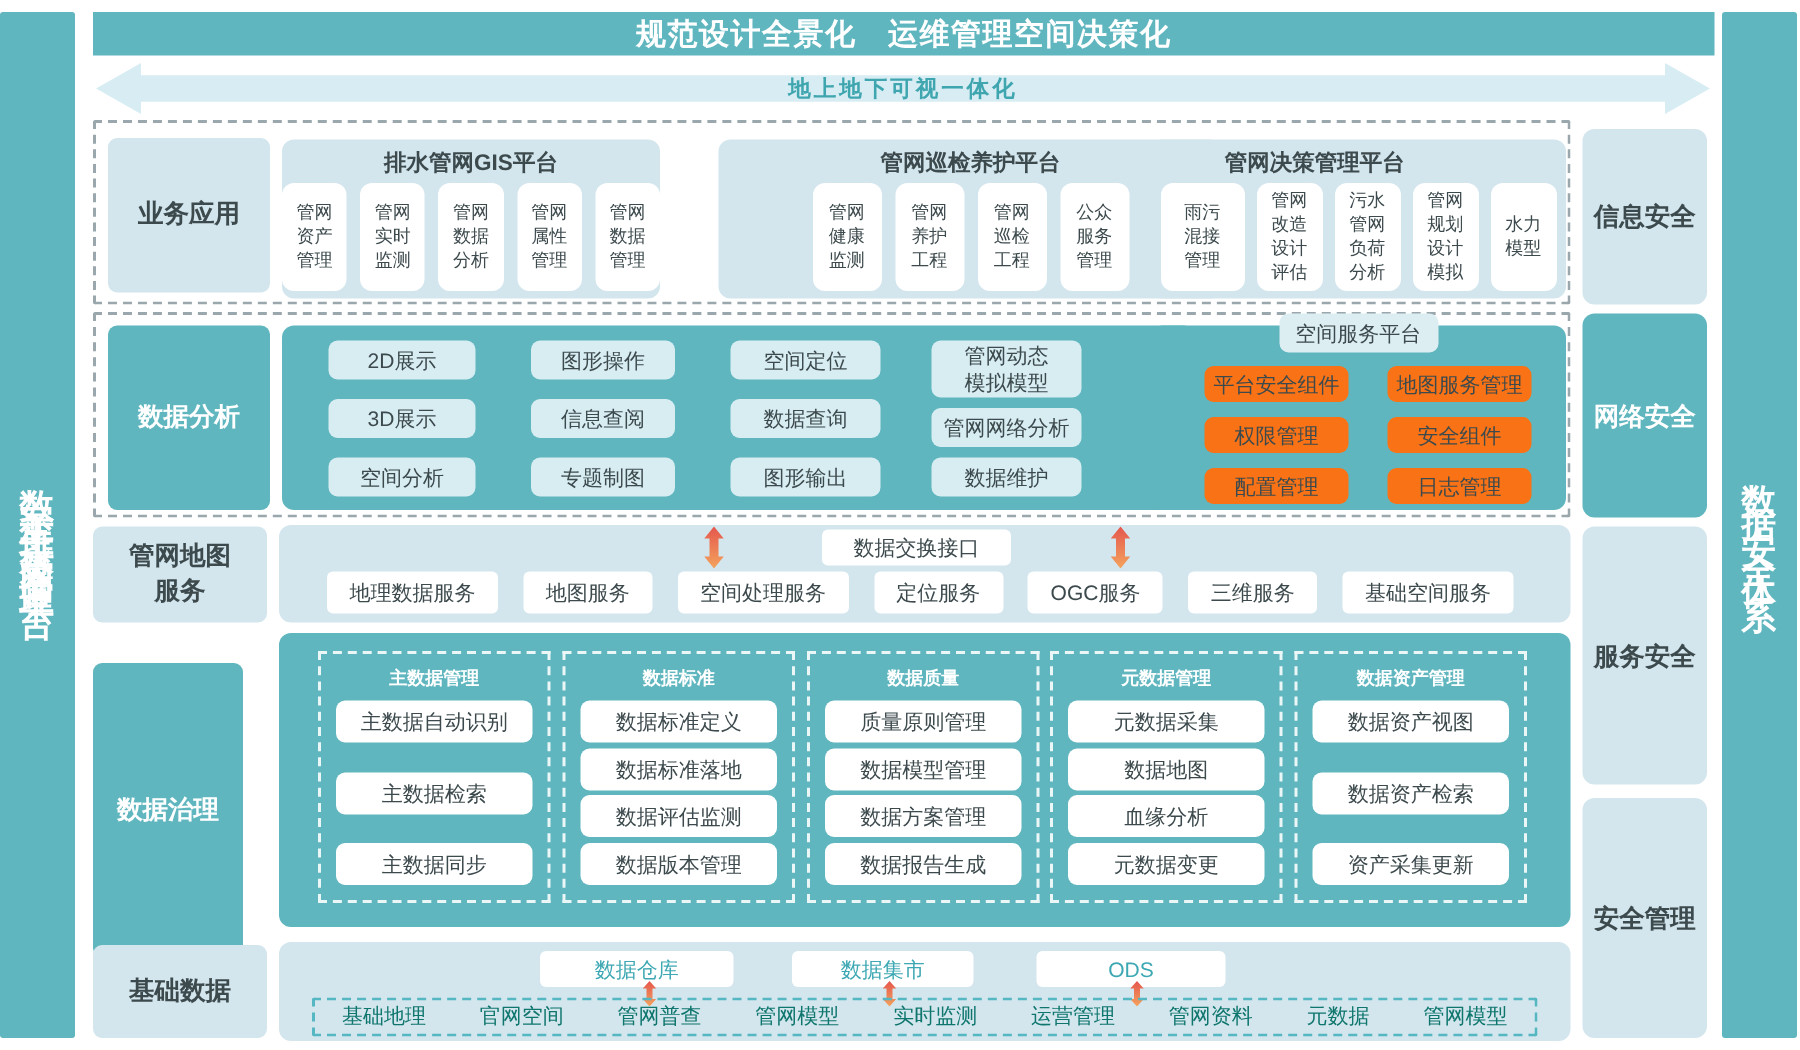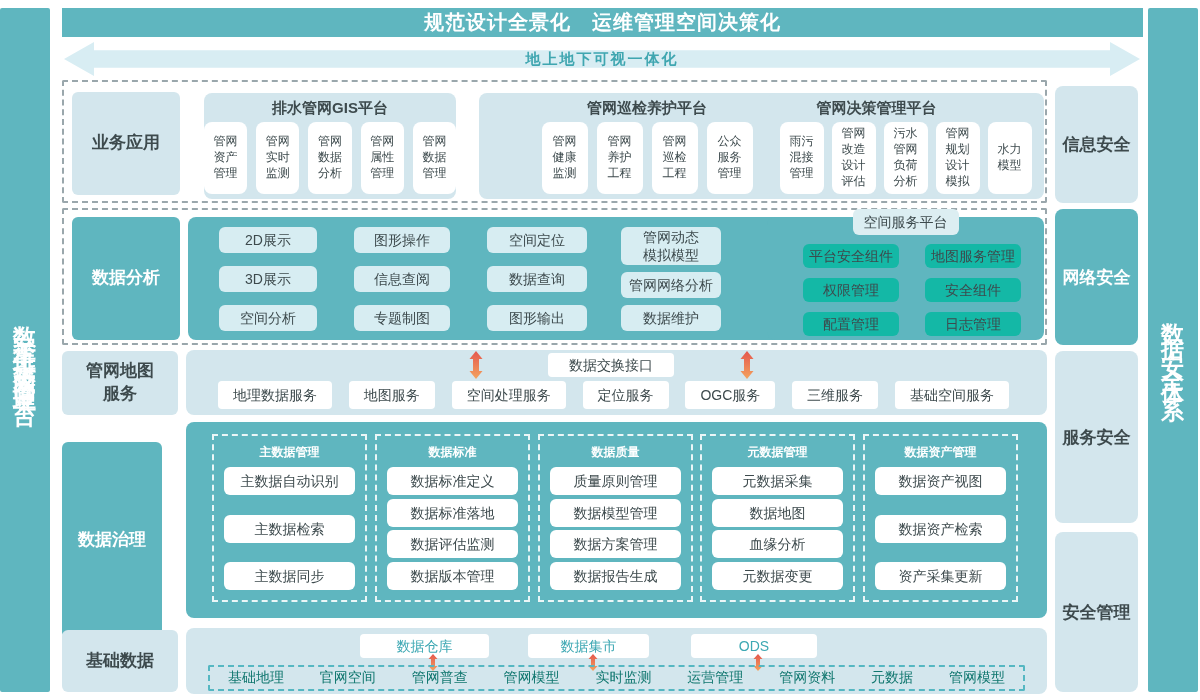--- a/index.html
+++ b/index.html
@@ -40,21 +40,21 @@
   .sec{left:1055px;width:83px;border-radius:8px;font-size:17px;color:#3D4A4D;font-weight:bold;}
   .sec.on-teal{color:#fff;}
 
   
   .mini-col{position:absolute;top:10px;height:104px;display:flex;flex-direction:column;justify-content:space-between;}
   .mini{background:#D7EDF2;border-radius:6px;height:26px;line-height:26px;text-align:center;font-size:14px;color:#3D4A4D;}
   .mini.tall{height:38px;line-height:1.3;display:flex;align-items:center;justify-content:center;white-space:pre-line;}
   .sp-title{position:absolute;left:50%;transform:translateX(-50%);top:-8px;width:106px;height:26px;background:#DCEEF2;
             border-radius:6px;line-height:26px;text-align:center;font-size:14px;color:#3D4A4D;}
   .sp-col{position:absolute;top:27px;height:92px;width:96px;display:flex;flex-direction:column;justify-content:space-between;}
-  .sp-box{background:#14b8a6;border-radius:6px;height:24px;line-height:24px;text-align:center;font-size:14px;color:#3D4A4D;}
+  .sp-box{background:#f97316;border-radius:6px;height:24px;line-height:24px;text-align:center;font-size:14px;color:#3D4A4D;}
 
   
   .xchg{position:absolute;left:362px;top:3px;width:126px;height:24px;background:#fff;border-radius:4px;
         line-height:24px;text-align:center;font-size:14px;color:#3D4A4D;}
   .svc-row{position:absolute;left:32px;right:38px;top:31px;display:flex;justify-content:space-between;}
   .svc{background:#fff;border-radius:4px;height:28px;line-height:28px;padding:0 15px;font-size:14px;color:#3D4A4D;}
 
   
   .gov-col{position:absolute;top:12px;height:168px;width:155px;border:2px dashed rgba(255,255,255,.88);
            box-sizing:border-box;display:flex;flex-direction:column;}
@@ -94,21 +94,21 @@
 
   <div class="abs teal ctr hdr">规范设计全景化　运维管理空间决策化</div>
 
   <div class="abs ctr arrowband">
     <span>地上地下可视一体化</span>
   </div>
 
   <div class="abs frame" style="left:62px;top:80px;width:985px;height:123px;">
     <div class="abs light ctr rlabel" style="left:8px;top:10px;width:108px;height:103px;">业务应用</div>
 
-    <div class="plat" style="left:124px;width:252px;margin-left:16px;">
+    <div class="plat" style="left:124px;width:252px;">
       <div class="plat-title">排水管网GIS平台</div>
       <div class="plat-items">
         <div class="app-box">管网
 资产
 管理</div>
         <div class="app-box">管网
 实时
 监测</div>
         <div class="app-box">管网
 数据
@@ -136,21 +136,21 @@
 工程</div>
         <div class="app-box">公众
 服务
 管理</div>
       </div>
     </div>
 
     <div class="plat" style="left:703px;width:277px;">
       <div class="plat-title shift">管网决策管理平台</div>
       <div class="plat-items" style="gap:8px;">
-        <div class="app-box" style="width:44px">雨污
+        <div class="app-box" style="width:56px">雨污
 混接
 管理</div>
         <div class="app-box" style="width:44px">管网
 改造
 设计
 评估</div>
         <div class="app-box" style="width:44px">污水
 管网
 负荷
 分析</div>

